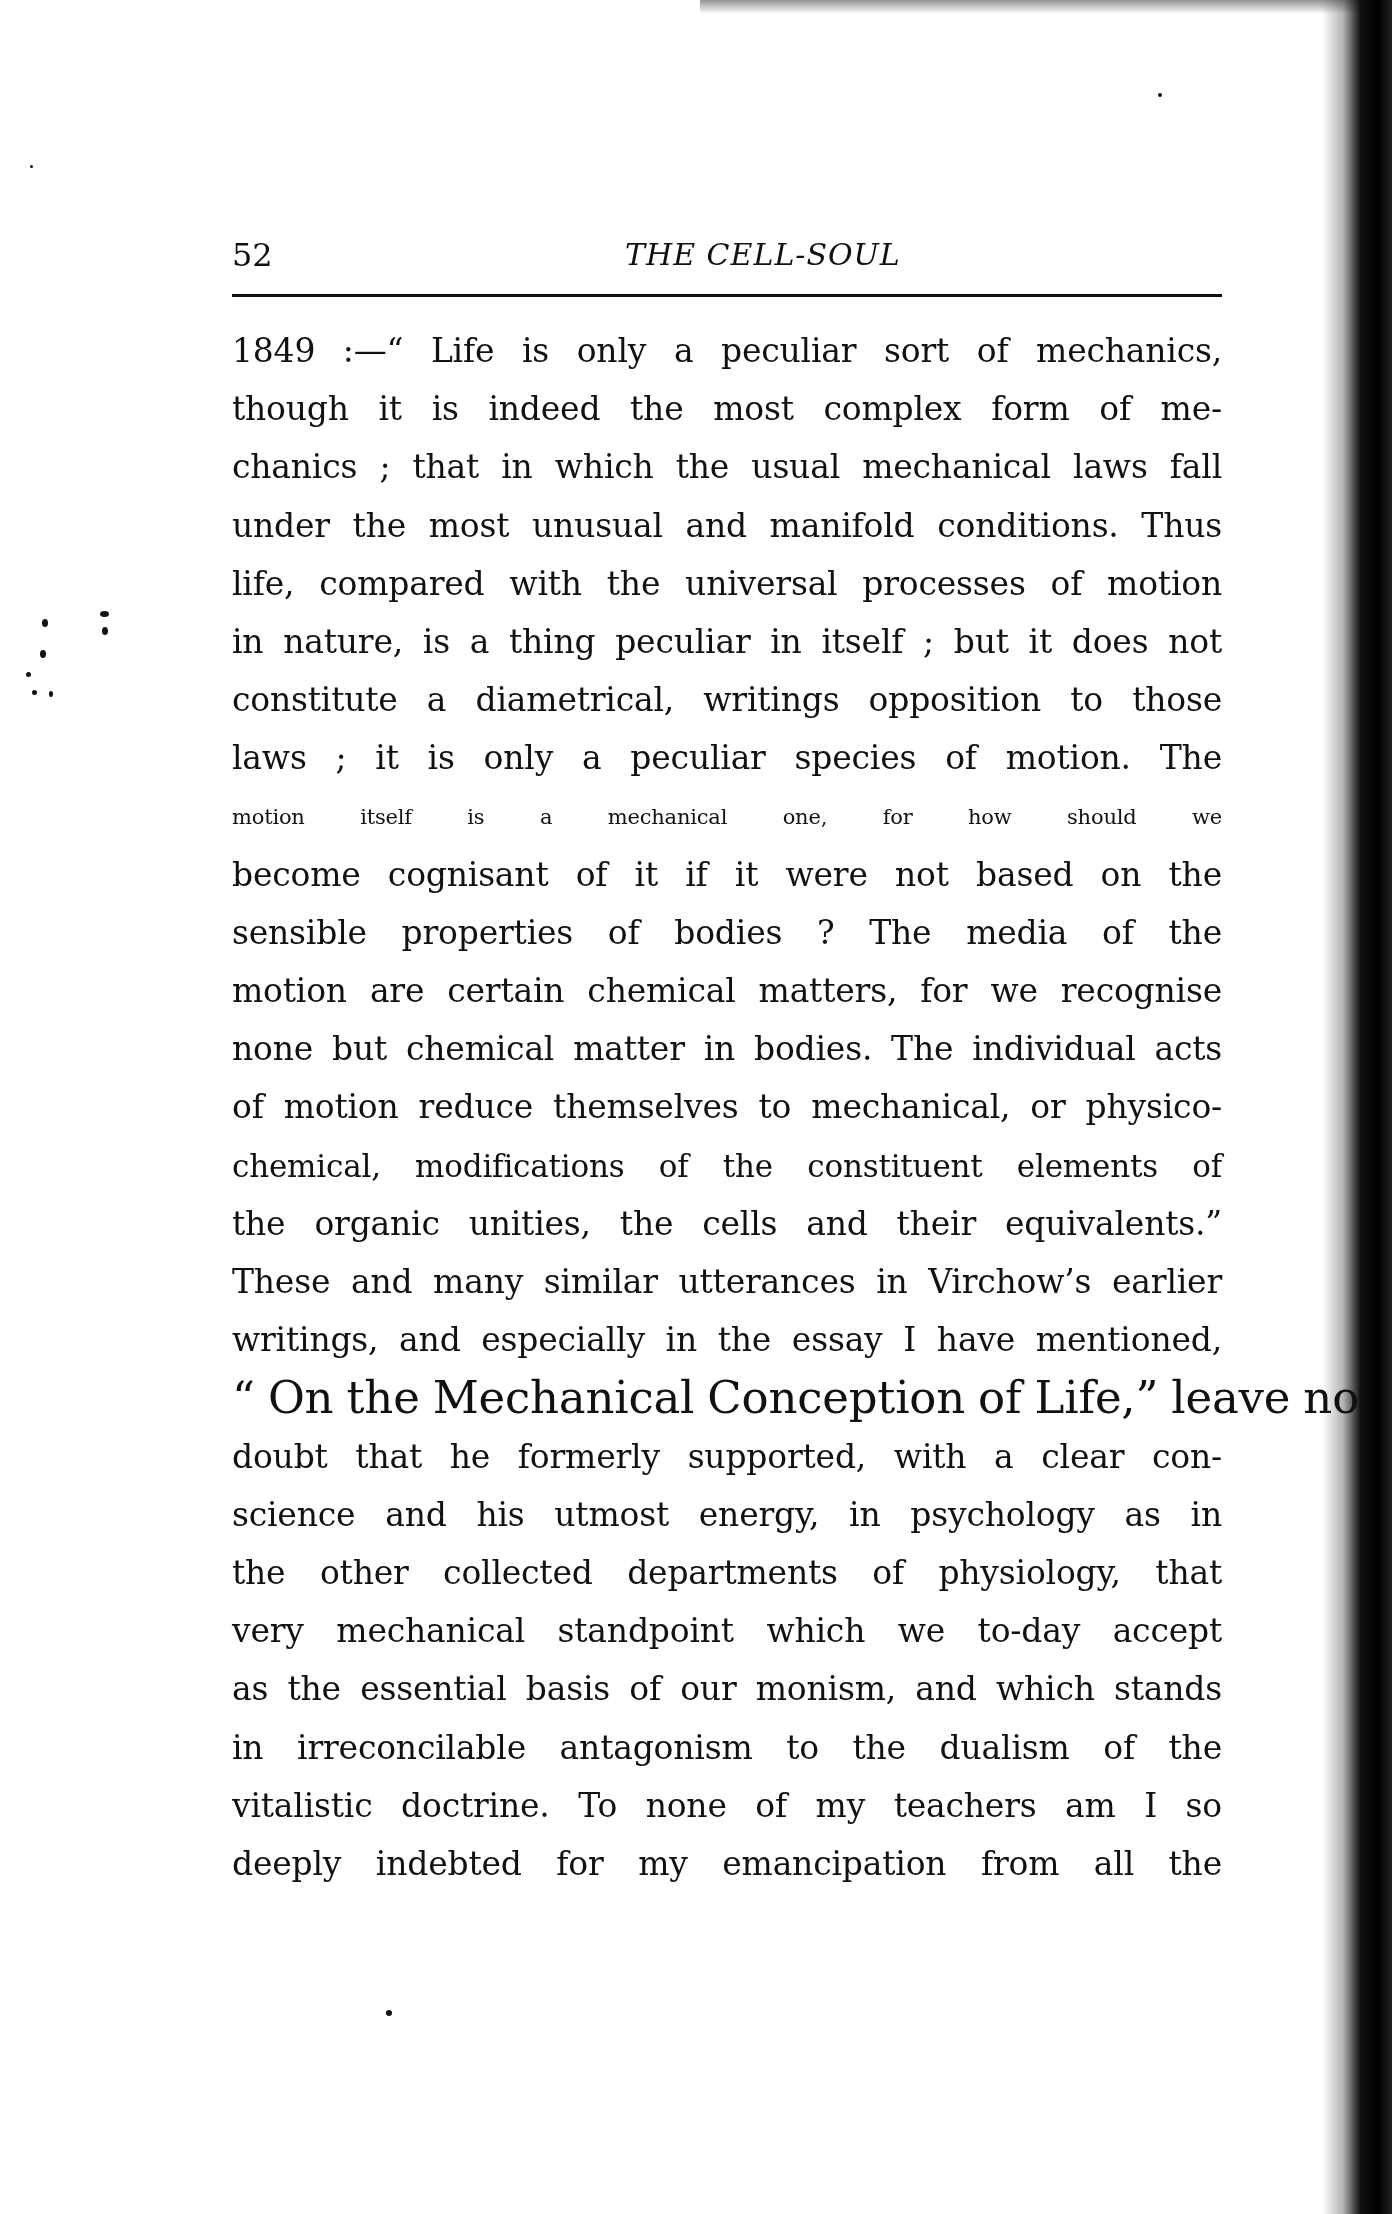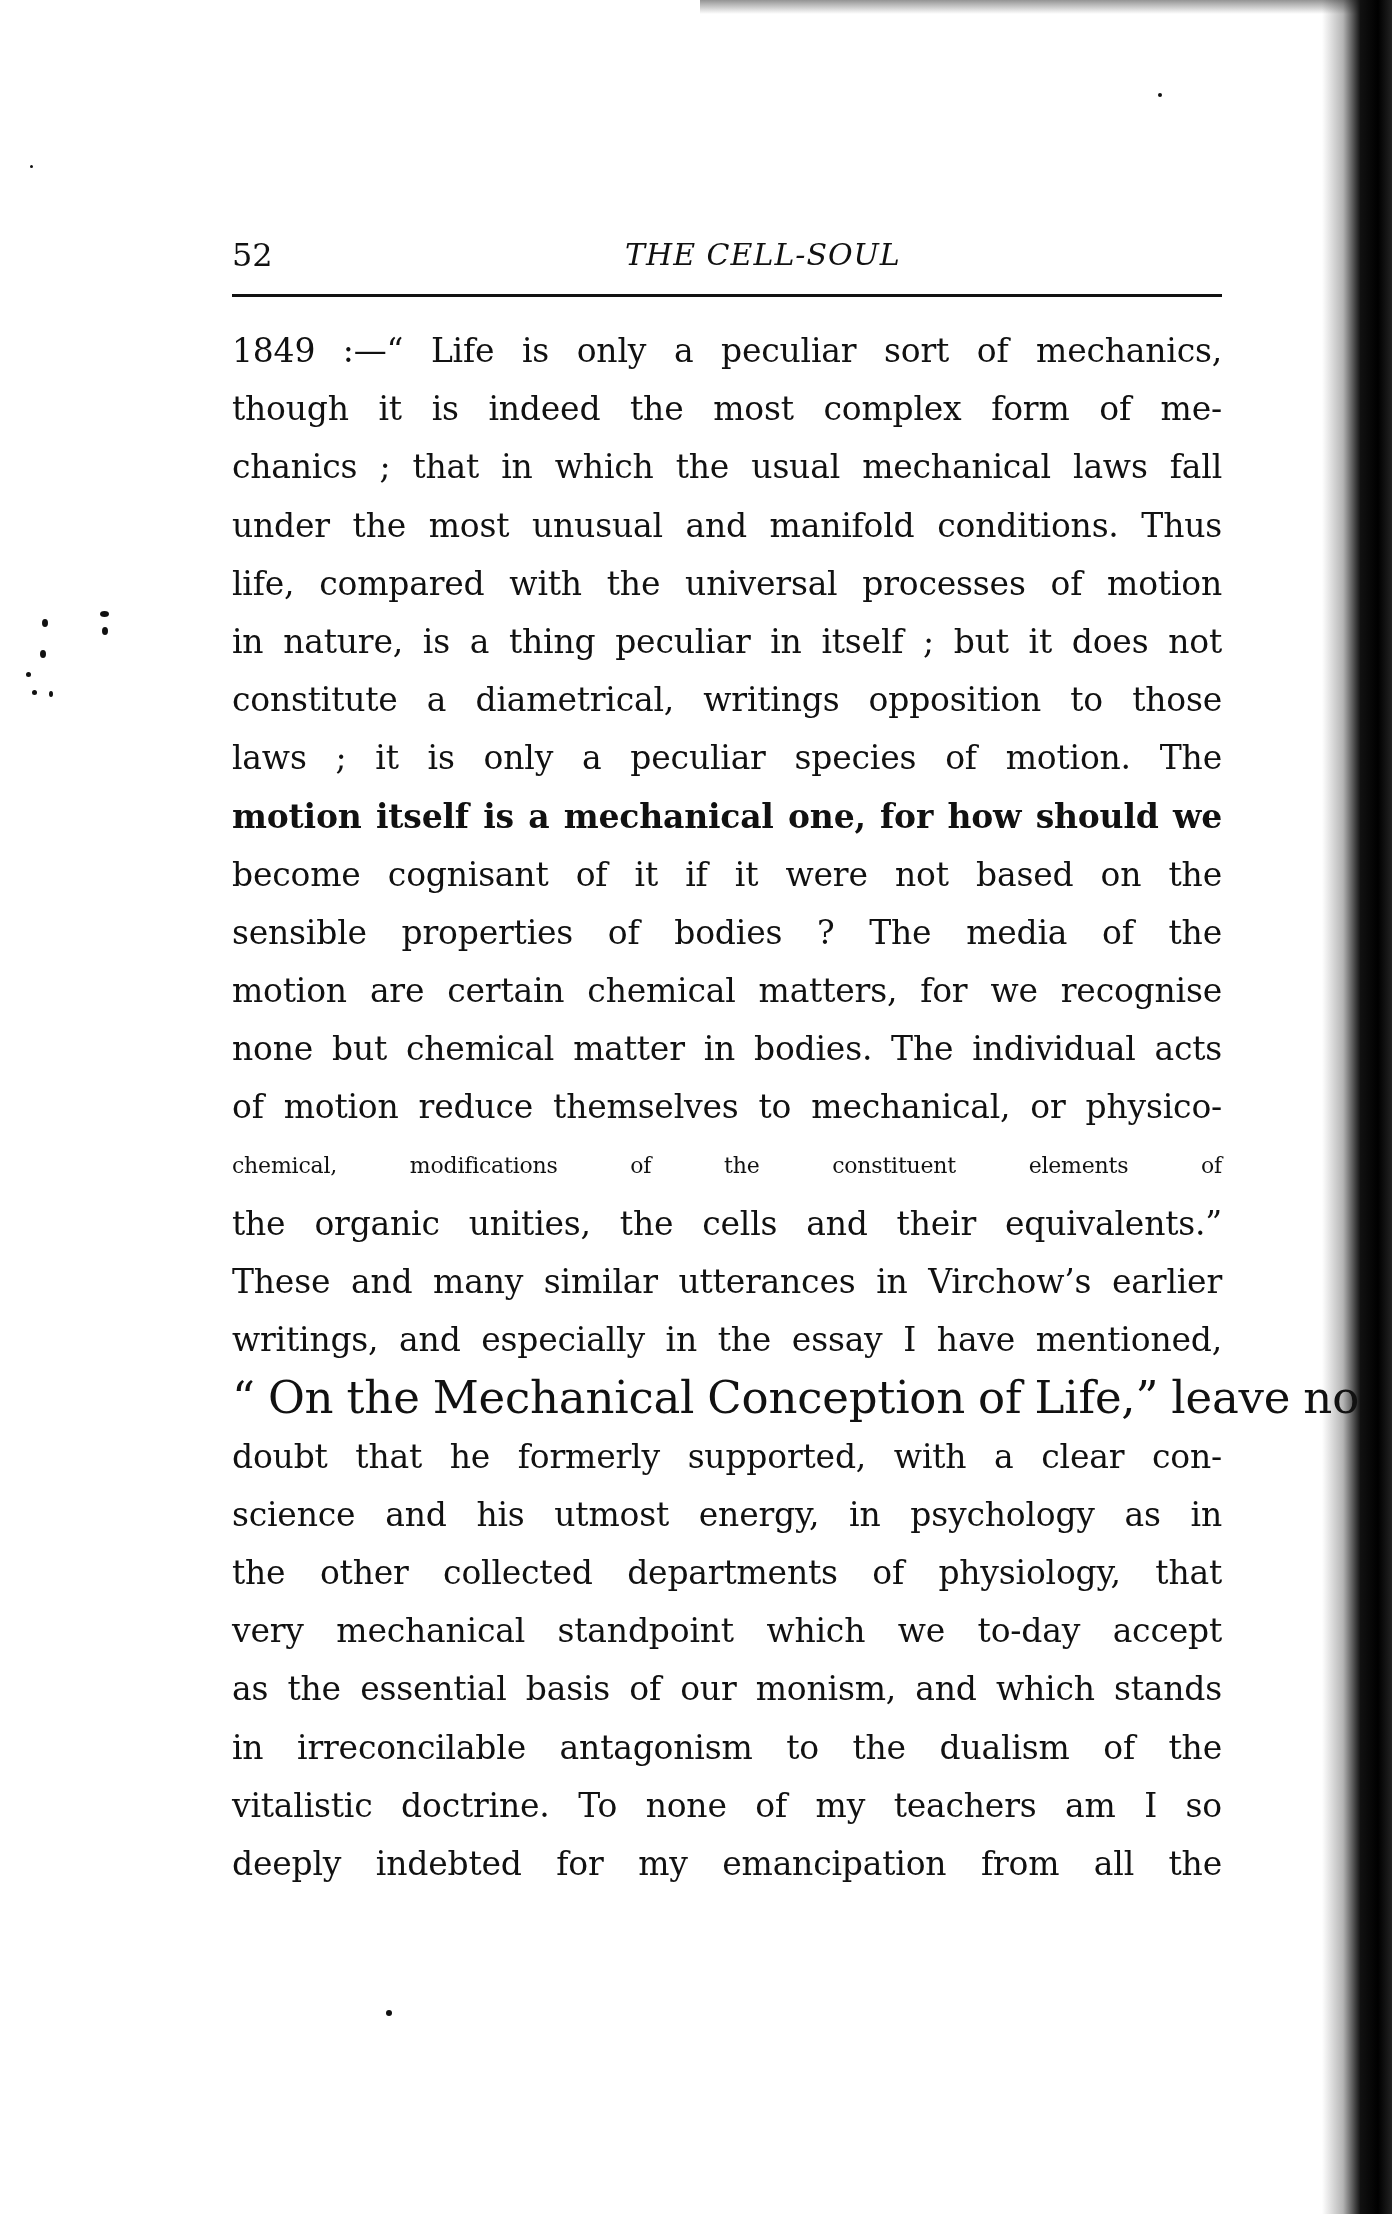--- a/index.html
+++ b/index.html
@@ -57,27 +57,27 @@
 
   <div class="body-text">
     <span class="line" style="font-size: 33px;">1849 :—“ Life is only a peculiar sort of mechanics,</span>
     <span class="line" style="font-size: 33px;">though it is indeed the most complex form of me-</span>
     <span class="line" style="font-size: 33px;">chanics ; that in which the usual mechanical laws fall</span>
     <span class="line" style="font-size: 33px;">under the most unusual and manifold conditions. Thus</span>
     <span class="line" style="font-size: 33px;">life, compared with the universal processes of motion</span>
     <span class="line" style="font-size: 33px;">in nature, is a thing peculiar in itself ; but it does not</span>
     <span class="line" style="font-size: 33px;">constitute a diametrical, writings opposition to those</span>
     <span class="line" style="font-size: 33px;">laws ; it is only a peculiar species of motion. The</span>
-    <span class="line" style="font-size: 33px; font-weight: bold;">motion itself is a mechanical one, for how should we</span>
+    <span class="line" style="font-size: 21px;">motion itself is a mechanical one, for how should we</span>
     <span class="line" style="font-size: 33px;">become cognisant of it if it were not based on the</span>
     <span class="line" style="font-size: 33px;">sensible properties of bodies ? The media of the</span>
     <span class="line" style="font-size: 33px;">motion are certain chemical matters, for we recognise</span>
     <span class="line" style="font-size: 33px;">none but chemical matter in bodies. The individual acts</span>
     <span class="line" style="font-size: 33px;">of motion reduce themselves to mechanical, or physico-</span>
-    <span class="line" style="font-size: 22px;">chemical, modifications of the constituent elements of</span>
+    <span class="line" style="font-size: 31px;">chemical, modifications of the constituent elements of</span>
     <span class="line" style="font-size: 33px;">the organic unities, the cells and their equivalents.”</span>
     <span class="line" style="font-size: 33px;">These and many similar utterances in Virchow’s earlier</span>
     <span class="line" style="font-size: 33px;">writings, and especially in the essay I have mentioned,</span>
     <span class="line" style="font-size: 45px;">“ On the Mechanical Conception of Life,” leave no</span>
     <span class="line" style="font-size: 33px;">doubt that he formerly supported, with a clear con-</span>
     <span class="line" style="font-size: 33px;">science and his utmost energy, in psychology as in</span>
     <span class="line" style="font-size: 33px;">the other collected departments of physiology, that</span>
     <span class="line" style="font-size: 33px;">very mechanical standpoint which we to-day accept</span>
     <span class="line" style="font-size: 33px;">as the essential basis of our monism, and which stands</span>
     <span class="line" style="font-size: 33px;">in irreconcilable antagonism to the dualism of the</span>

